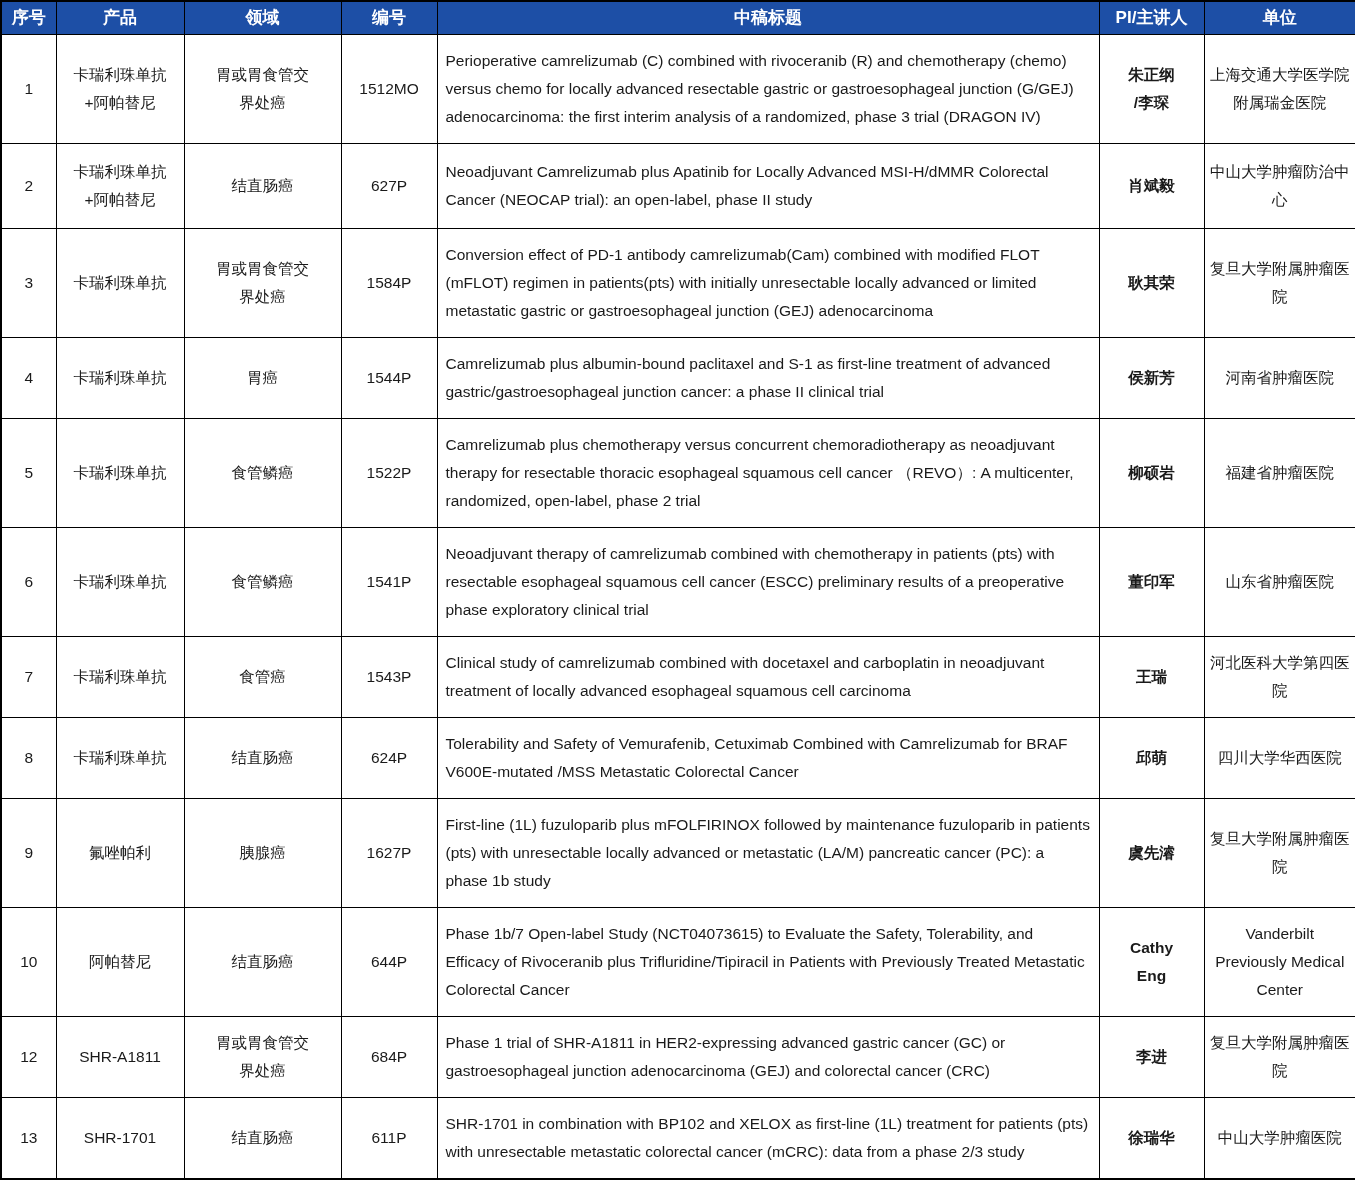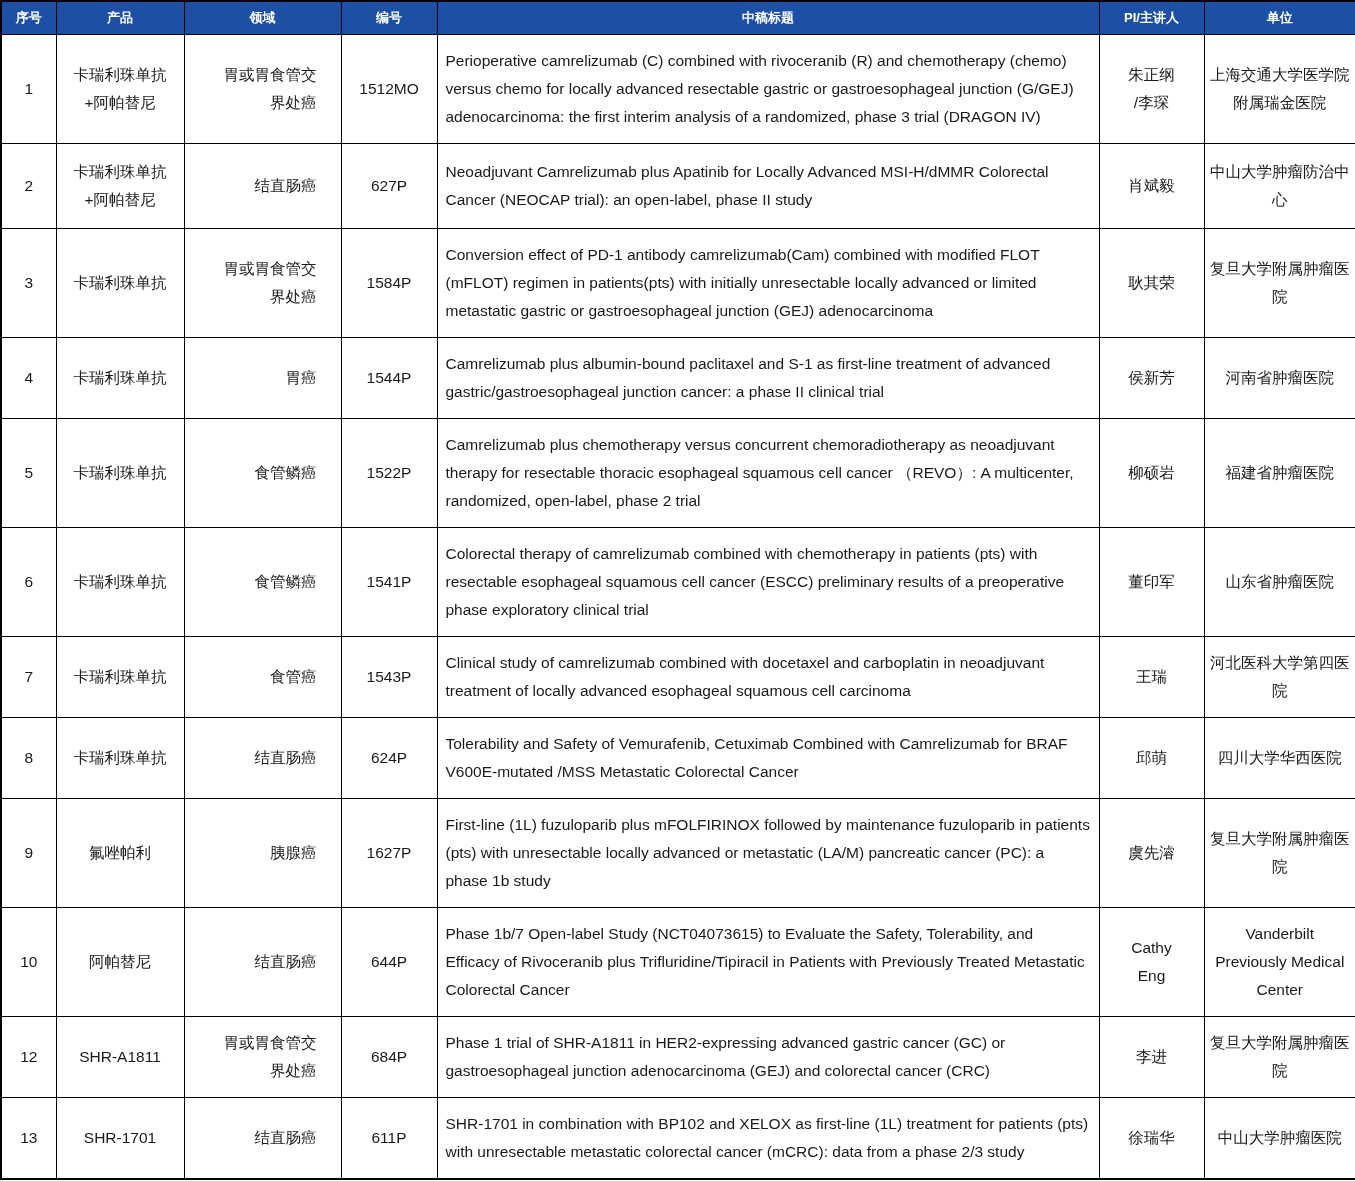--- a/index.html
+++ b/index.html
@@ -21,37 +21,37 @@
   }
   th,td{
     border:1.5px solid var(--border);
     vertical-align:middle;
     line-height:28px;
     overflow:hidden;
   }
   th{
     background:var(--header-bg);
     color:var(--header-text);
-    font-size:13px;
+    font-size:17px;
     font-weight:bold;
     padding:2px 2px;
     text-align:center;
   }
   td{
     font-size:15.5px;
     text-align:center;
     padding:1px 6px;
   }
   td.col-title{
     text-align:left;
     padding:12px 8px;
   }
   td.col-product{white-space:pre-line;padding:14px 10px;}
-  td.col-field{padding:1px 24px;text-align:right;}
-  td.col-pi{white-space:pre-line;padding:1px 18px;}
+  td.col-field{padding:1px 24px;}
+  td.col-pi{white-space:pre-line;padding:1px 18px;font-weight:bold;}
   td.col-org{padding:1px 5px;}
 </style>
 </head>
 <body>
 
 <table>
   <colgroup>
     <col style="width:55px">
     <col style="width:128px">
     <col style="width:157px">
@@ -118,21 +118,21 @@
         <td class="col-code">1522P</td>
         <td class="col-title">Camrelizumab plus chemotherapy versus concurrent chemoradiotherapy as neoadjuvant therapy for resectable thoracic esophageal squamous cell cancer （REVO）: A multicenter, randomized, open-label, phase 2 trial</td>
         <td class="col-pi">柳硕岩</td>
         <td class="col-org">福建省肿瘤医院</td>
       </tr>
       <tr>
         <td class="col-no">6</td>
         <td class="col-product">卡瑞利珠单抗</td>
         <td class="col-field">食管鳞癌</td>
         <td class="col-code">1541P</td>
-        <td class="col-title">Colorectal therapy of camrelizumab combined with chemotherapy in patients (pts) with resectable esophageal squamous cell cancer (ESCC) preliminary results of a preoperative phase exploratory clinical trial</td>
+        <td class="col-title">Neoadjuvant therapy of camrelizumab combined with chemotherapy in patients (pts) with resectable esophageal squamous cell cancer (ESCC) preliminary results of a preoperative phase exploratory clinical trial</td>
         <td class="col-pi">董印军</td>
         <td class="col-org">山东省肿瘤医院</td>
       </tr>
       <tr>
         <td class="col-no">7</td>
         <td class="col-product">卡瑞利珠单抗</td>
         <td class="col-field">食管癌</td>
         <td class="col-code">1543P</td>
         <td class="col-title">Clinical study of camrelizumab combined with docetaxel and carboplatin in neoadjuvant treatment of locally advanced esophageal squamous cell carcinoma</td>
         <td class="col-pi">王瑞</td>

